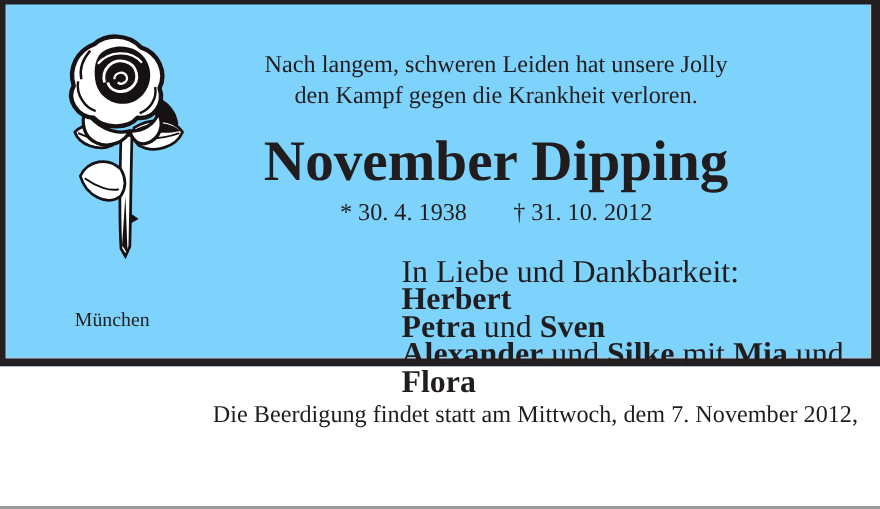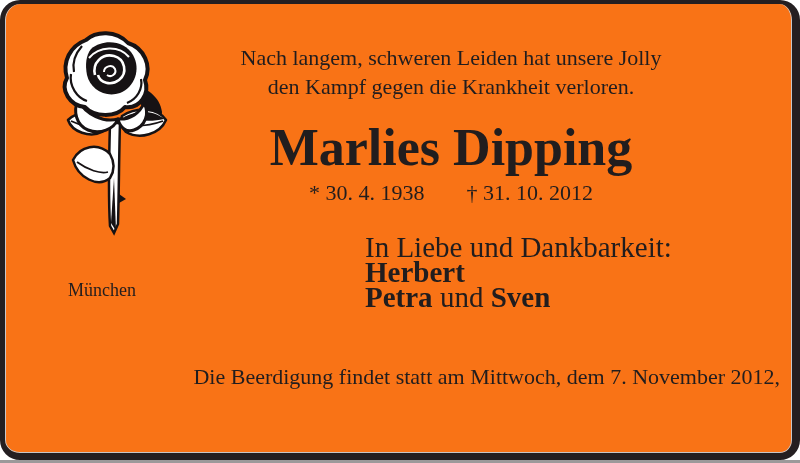--- a/index.html
+++ b/index.html
@@ -1,21 +1,21 @@
 <!DOCTYPE html>
 <html><head>
 <meta charset="utf-8">
 <style>
   html,body{margin:0;padding:0;background:#ffffff;}
   body{width:800px;height:463px;position:relative;overflow:hidden;
        font-family:"Liberation Serif","DejaVu Serif",serif;color:#211d1e;}
-  .card{position:absolute;left:0;top:0;width:800px;height:460px;box-sizing:border-box;
-        background:#f97316;border-style:solid;border-color:#241f21;
+  .card{position:absolute;left:0;top:0;width:800px;height:333px;box-sizing:border-box;
+        background:#7dd3fc;border-style:solid;border-color:#241f21;
         border-width:4px 8px 7px 5px;
-        box-shadow:inset 1px 0 0 #c9c6c7, inset -1px 0 0 #c9c6c7, inset 0 -1px 0 #c9c6c7;border-radius:20px;}
+        box-shadow:inset 1px 0 0 #c9c6c7, inset -1px 0 0 #c9c6c7, inset 0 -1px 0 #c9c6c7;}
   .outer-strip{position:absolute;left:0;top:460px;width:800px;height:3px;background:#9c999a;}
   .abs{position:absolute;}
   .intro{left:146px;top:40px;width:600px;text-align:center;
          font-size:22px;line-height:28.5px;}
   .title{left:146px;top:116px;width:600px;text-align:center;
          font-size:52px;line-height:56px;font-weight:bold;}
   .dates{left:146px;top:176px;width:600px;text-align:center;font-size:22px;line-height:26px;}
   .dates .death{margin-left:42px;margin-top:11px;}
   .city{left:63px;top:274px;font-size:18px;line-height:25px;}
   .names{left:360px;top:231px;font-size:29px;line-height:25px;}
@@ -57,32 +57,33 @@
     <path d="M37 47 C34 35 44 25 56 28 C67 31 70 45 61 52 C53 58 42 55 40 47" fill="none" stroke="#ffffff" stroke-width="2.6"></path>
     <path d="M46 44 C46 38 54 36 57 41 C59 46 53 50 49 47" fill="none" stroke="#ffffff" stroke-width="2"></path>
     <path d="M31 30 C41 18 61 17 71 29" fill="none" stroke="#ffffff" stroke-width="2"></path>
   </svg>
 
   <div class="abs intro">
     <div>Nach langem, schweren Leiden hat unsere Jolly</div>
     <div>den Kampf gegen die Krankheit verloren.</div>
   </div>
 
-  <div class="abs title">Marlies Dipping</div>
+  <div class="abs title">November Dipping</div>
 
   <div class="abs dates">
     <span class="birth">* 30. 4. 1938</span><span class="death">† 31. 10. 2012</span>
   </div>
 
   <div class="abs city">München</div>
 
   <div class="abs names">
     <div>In Liebe und Dankbarkeit:</div>
     <div><span class="b">Herbert</span></div>
     <div><span class="b">Petra</span><span> und </span><span class="b">Sven</span></div>
+    <div><span class="b">Alexander</span><span> und </span><span class="b">Silke</span><span> mit </span><span class="b">Mia</span><span> und </span><span class="b">Flora</span></div>
   </div>
 
   <div class="abs funeral">
     <div>Die Beerdigung findet statt am Mittwoch, dem 7. November 2012,</div>
   </div>
 
 </div>
 <div class="outer-strip"></div>
 
 </body></html>

